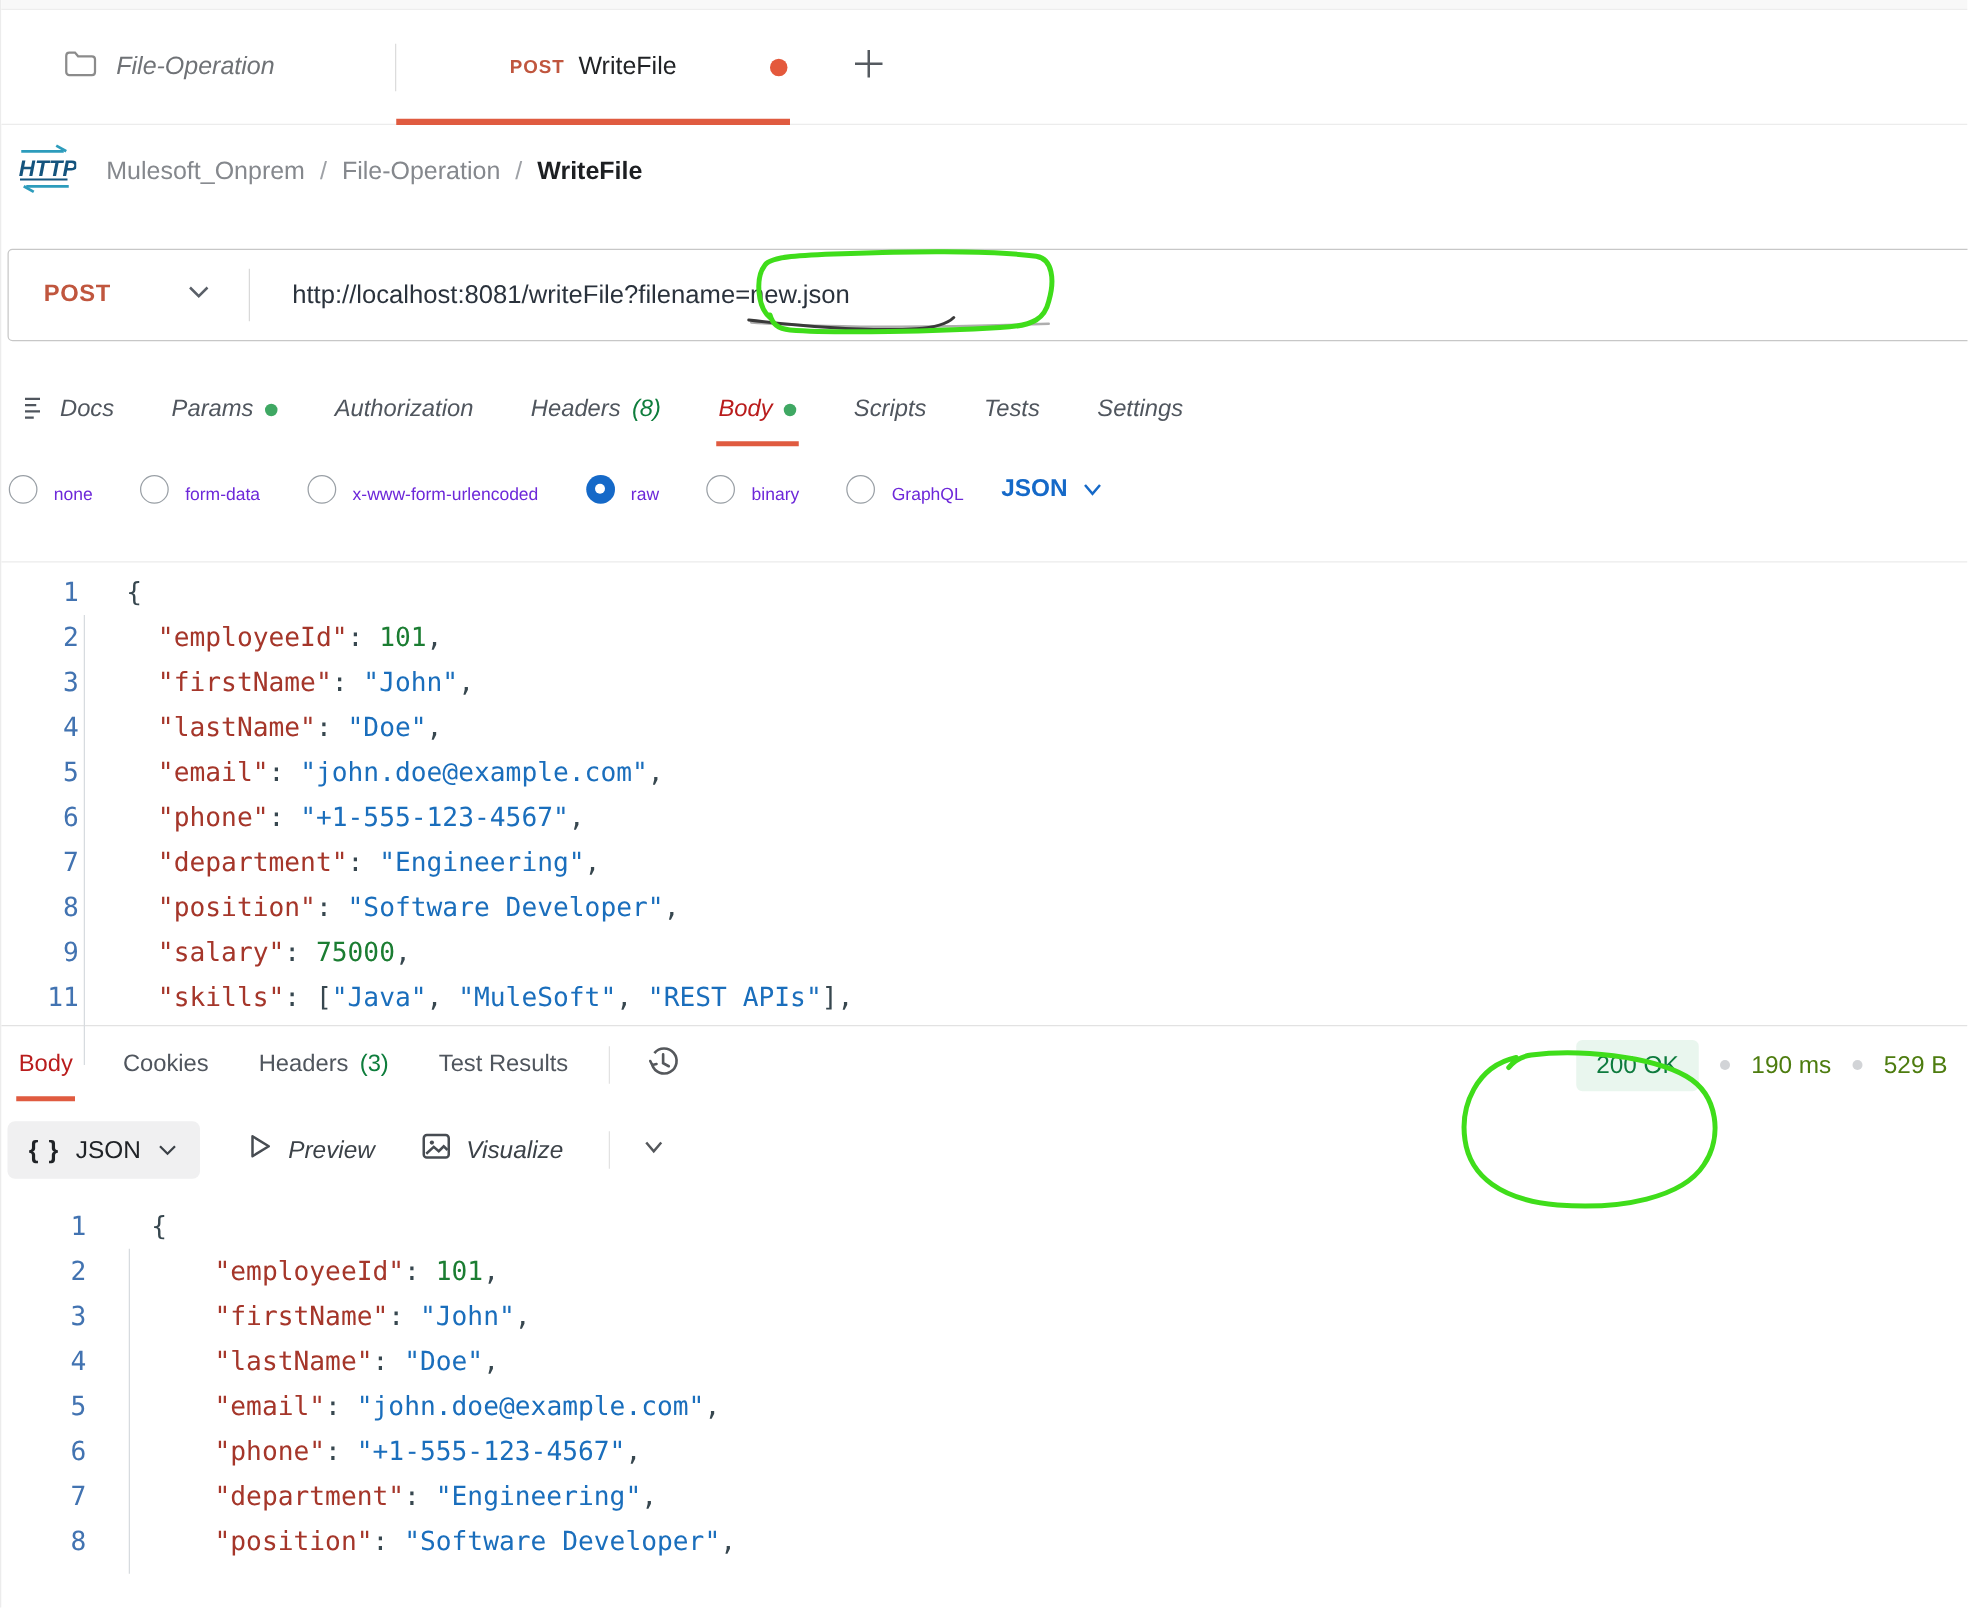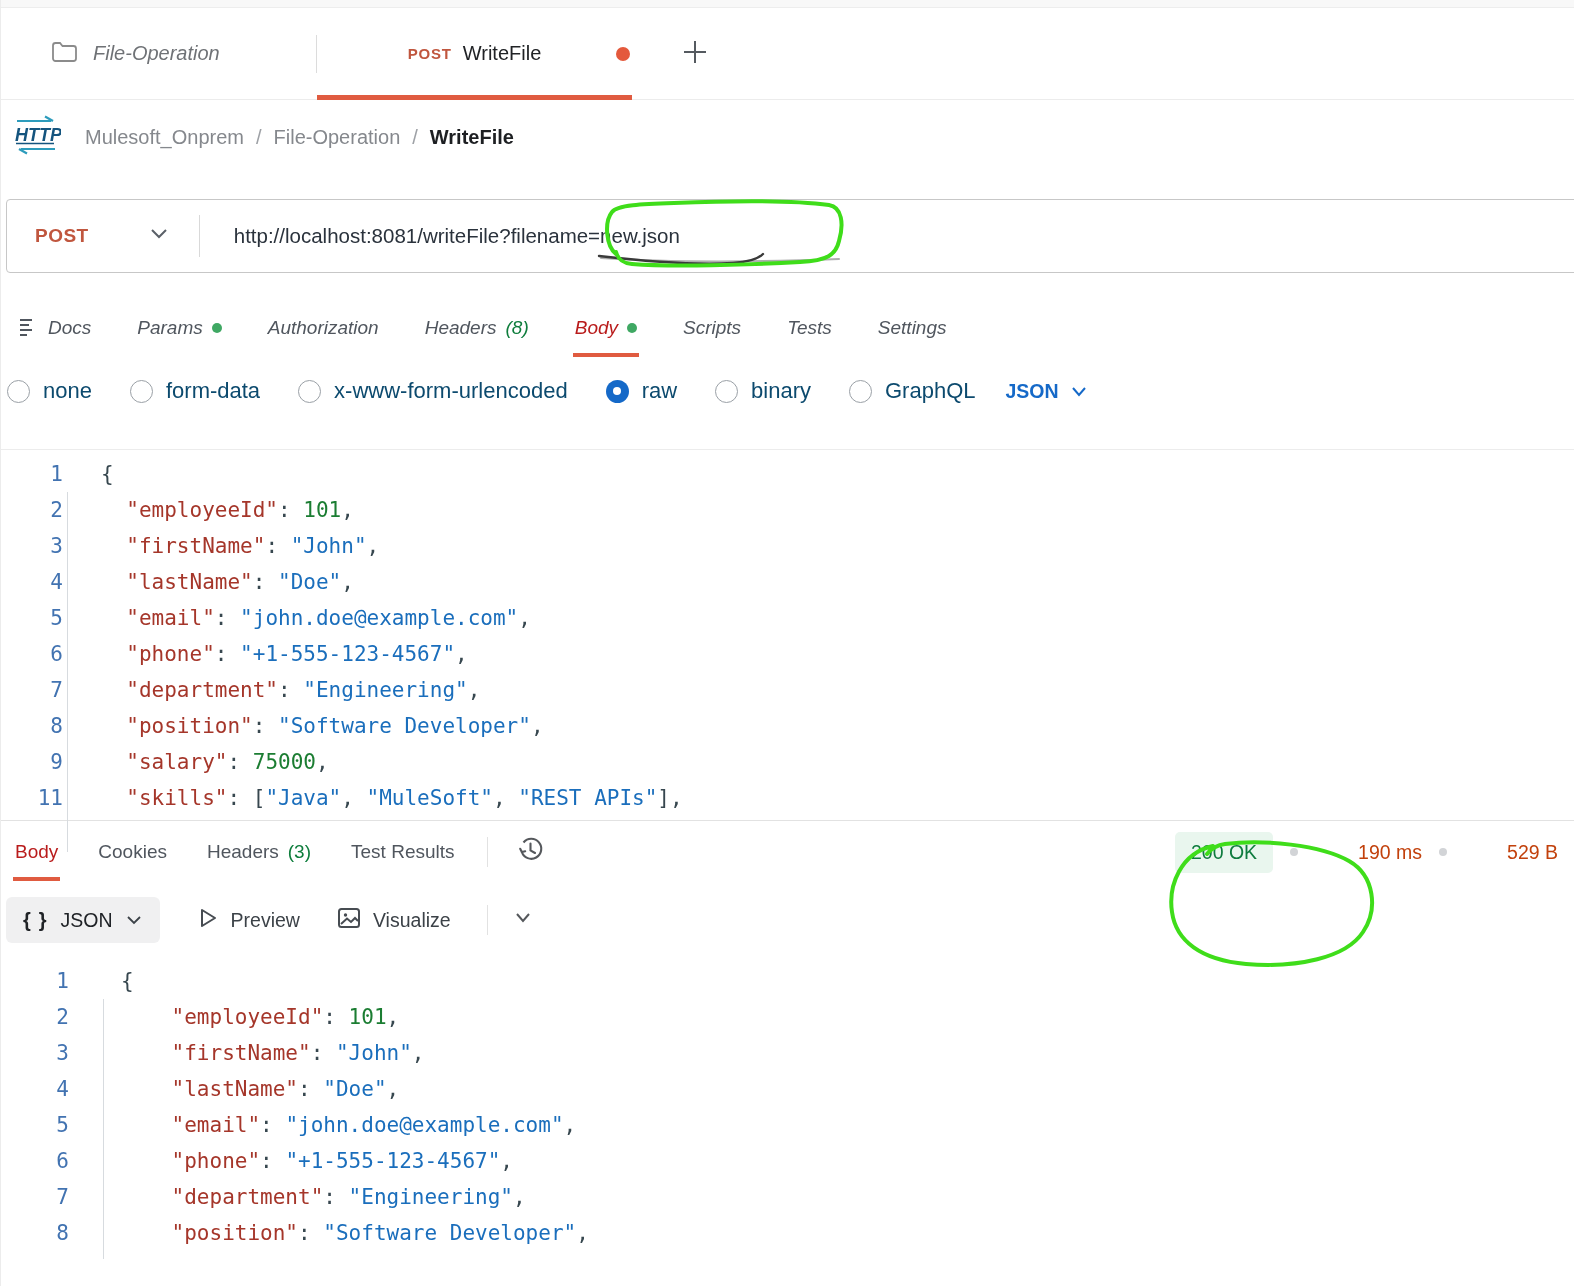--- a/index.html
+++ b/index.html
@@ -38,21 +38,21 @@
   
   .req-tabs { margin-top:24px; padding-left:16px; height:62px; display:flex; align-items:center; gap:46px;font-style:italic; }
   .rtab { position:relative; height:100%; display:flex; align-items:center; gap:9px; font-size:19px; color:#50565e; cursor:default; }
   .rtab.active { color:#b91c1c;text-align:right; }
   .rtab.active .under { position:absolute; left:-2px; right:-2px; bottom:2px; height:4px; background:#e05b40; }
   .rtab .count { color:#0e7d3c; }
   .rtab .gdot { width:10px; height:10px; border-radius:50%; background:#3fa863; }
 
   
   .radio-row { margin-top:4px; padding-left:6px; height:56px; display:flex; align-items:center; gap:38px; }
-  .radio-item { display:flex; align-items:center; font-size:22px; color:#0c4a6e; }
+  .radio-item { display:flex; align-items:flex-end; font-size:14px; color:#6d28d9; }
   .radio { width:23px; height:23px; border-radius:50%; border:1.5px solid #9aa0a6; margin-right:13px; flex:none; position:relative; }
   .radio.sel { border:none; background:#1569c8; }
   .radio.sel::after { content:""; position:absolute; left:7.5px; top:7.5px; width:8px; height:8px; border-radius:50%; background:#fff; }
   .format-select { display:flex; align-items:center; gap:10px; color:#1569c8; font-size:19.5px; font-weight:bold; margin-left:-8px; }
 
   
   .editor { position:relative; margin-top:30px; border-top:1px solid #ececec; padding-top:6px; }
   .code-line { display:flex; height:36px; line-height:36px; font-family:"DejaVu Sans Mono", monospace; font-size:21px; white-space:pre; }
   .gutter { flex:none; text-align:right; color:#4273b1; }
   .req-editor .gutter { width:62px; }
@@ -71,21 +71,21 @@
 
   .divider { margin-top:4px; height:1px; background:#e2e2e2; }
 
   
   .resp-header { position:relative; height:62px; display:flex; align-items:center; padding-left:14px; }
   .resp-tabs { display:flex; align-items:center; gap:40px; height:100%; }
   .resp-extra { display:flex; align-items:center; margin-left:32px; gap:26px; }
   .vsep-sm { width:1px; height:30px; background:#e2e2e2; }
   .status-right { margin-left:auto; margin-right:16px; display:flex; align-items:center; gap:17px; }
   .status-badge { background:#e9f6ee; color:#0e7b3e; font-size:19.5px; padding:9px 16px; border-radius:5px; }
-  .meta { color:#c2410c; font-size:19.5px;margin-left:43px; }
+  .meta { color:#4d7c0f; font-size:19.5px; }
   .meta-dot { width:8px; height:8px; border-radius:50%; background:#d2d4d7; }
 
   
   .resp-actions { margin-top:14px; padding-left:5px; display:flex; align-items:center; gap:36px; }
   .json-btn { background:#f0f0f1; border-radius:6px; height:46px; display:flex; align-items:center; gap:12px; padding:0 17px; font-size:19.5px; color:#202327; }
   .json-btn .braces { font-weight:bold; font-size:20px; letter-spacing:2px; }
   .action-item { display:flex; align-items:center; gap:11px; font-size:19.5px; color:#3c4248; }
 
   .annotation-layer { position:absolute; left:0; top:0; width:1574px; height:1286px; pointer-events:none; z-index:10; }
 </style>
@@ -270,21 +270,21 @@
 </div>
 
 <div class="resp-actions">
   <span class="json-btn">
     <span class="braces">{ }</span>
     <span>JSON</span>
     <svg width="18" height="12" viewBox="0 0 18 12">
         <path d="M3 3 L9 9 L15 3" stroke="#3c4248" stroke-width="1.8" fill="none"></path>
       </svg>
   </span>
-  <span id="resp-action-items" style="display:flex;gap:36px;">
+  <span id="resp-action-items" style="display:flex;gap:36px;font-style:italic;">
       <span class="action-item">
         <span><svg width="24" height="26" viewBox="0 0 24 26">
             <path d="M6 5 L19 13 L6 21 Z" fill="none" stroke="#474c52" stroke-width="2" stroke-linejoin="round"></path>
           </svg></span>
         <span>Preview</span>
       </span>
       <span class="action-item">
         <span><svg width="26" height="26" viewBox="0 0 26 26">
             <rect x="3" y="4" width="20" height="18" rx="2.5" fill="none" stroke="#474c52" stroke-width="2"></rect>
             <circle cx="9.5" cy="10" r="1.7" fill="#474c52"></circle>

